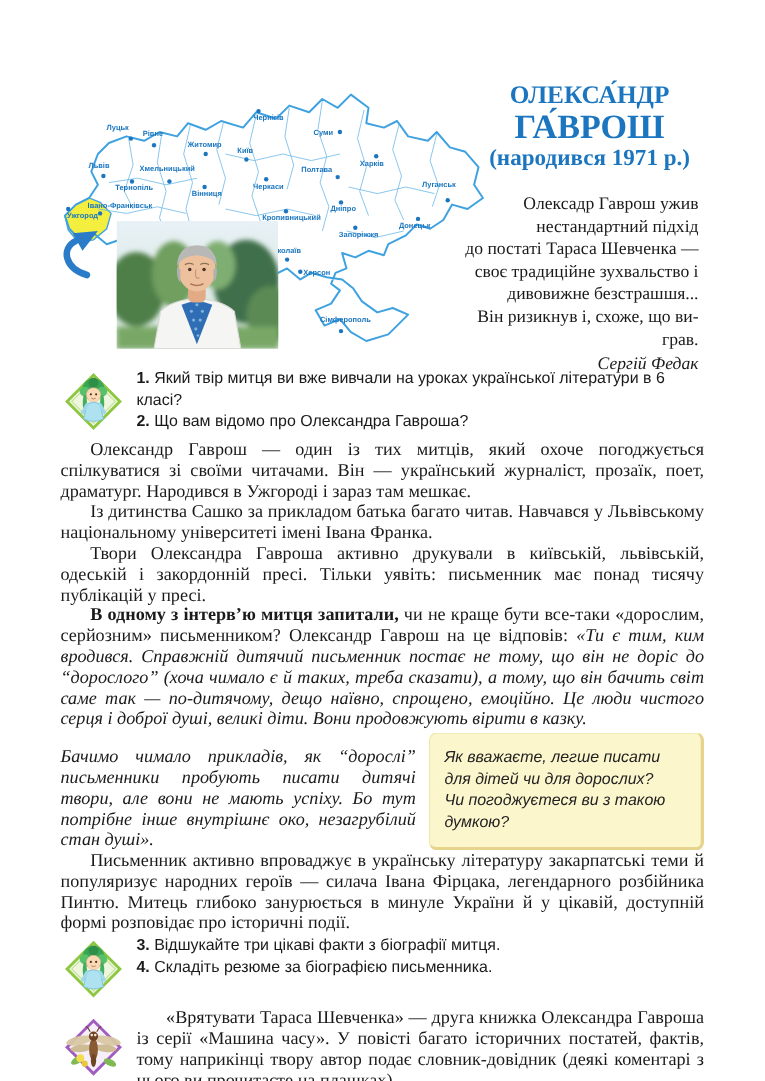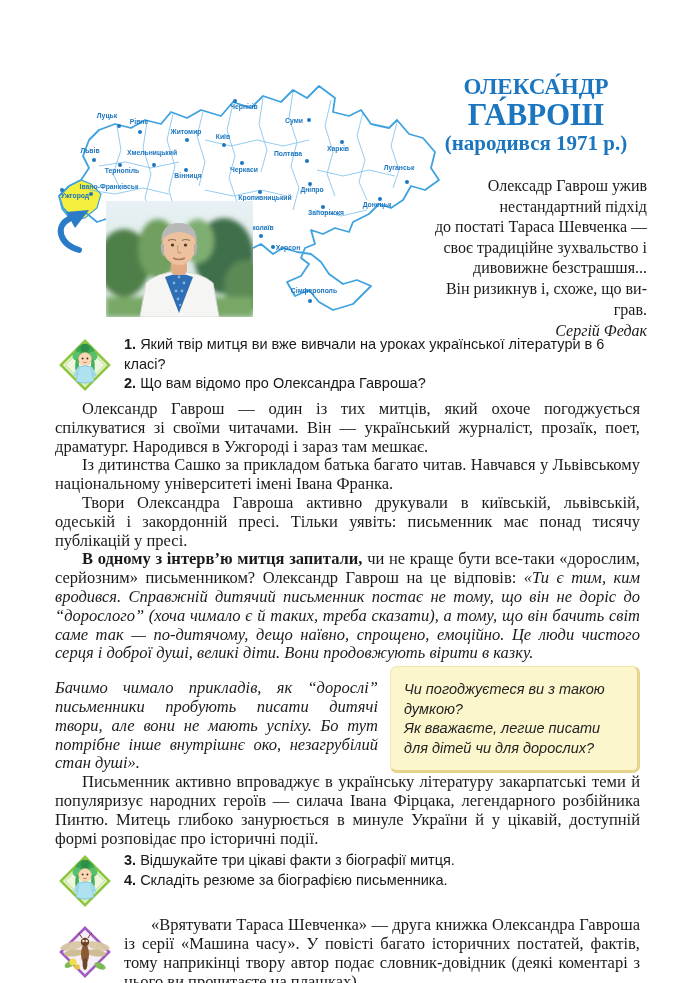--- a/index.html
+++ b/index.html
@@ -12,21 +12,21 @@
   .map-wrap{position:absolute;left:55px;top:70px;width:390px;height:258px;}
   .photo{position:absolute;left:106px;top:201px;width:147px;height:116px;}
   .title-block{
     position:absolute;top:73px;right:28px;width:262px;text-align:center;
     color:#1b76bf;font-weight:bold;
   }
   .title-block .t1{font-size:23px;line-height:28px;}
   .title-block .t2{font-size:31px;line-height:28px;}
   .title-block .t3{font-size:21px;line-height:27px;margin-top:1px;}
   .epigraph{
-    position:absolute;top:176px;right:48px;width:300px;text-align:right;
+    position:absolute;top:176px;right:60px;width:300px;text-align:right;
     font-size:16px;line-height:20.6px;
   }
   .epigraph .author{font-style:italic;margin-top:1px;}
   
   .content{margin:0 55px;width:585px;}
   .para{
     font-size:16.5px;line-height:18.8px;text-align:justify;
     text-indent:27px;margin:0;
   }
   .noindent{text-indent:0;}
@@ -245,22 +245,22 @@
 
   <p class="para">Олександр Гаврош — один із тих митців, який охоче погоджується спілкуватися зі своїми читачами. Він — український журналіст, прозаїк, поет, драматург. Народився в Ужгороді і зараз там мешкає.</p>
   <p class="para">Із дитинства Сашко за прикладом батька багато читав. Навчався у Львівському національному університеті імені Івана Франка.</p>
   <p class="para">Твори Олександра Гавроша активно друкували в київській, львівській, одеській і закордонній пресі. Тільки уявіть: письменник має понад тисячу публікацій у пресі.</p>
 
   <p class="para"><span class="lead-b">В одному з інтерв’ю митця запитали,</span><span> чи не краще бути все-таки «дорослим, серйозним» письменником? Олександр Гаврош на це відповів: </span><span class="quote-i">«Ти є тим, ким вродився. Справжній дитячий письменник постає не тому, що він не доріс до “дорослого” (хоча чимало є й таких, треба сказати), а тому, що він бачить світ саме так — по-дитячому, дещо наївно, спрощено, емоційно. Це люди чистого серця і доброї душі, великі діти. Вони продовжують вірити в казку.</span></p>
 
   <div class="wrap-row">
     <p class="para noindent wrap-left quote-i">Бачимо чимало прикладів, як “дорослі” письменники пробують писати дитячі твори, але вони не мають успіху. Бо тут потрібне інше внутрішнє око, незагрубілий стан душі».</p>
     <div class="note-box">
+      <div>Як вважаєте, легше писати для дітей чи для дорослих?</div>
       <div>Чи погоджуєтеся ви з такою думкою?</div>
-      <div>Як вважаєте, легше писати для дітей чи для дорослих?</div>
     </div>
   </div>
 
   <p class="para">Письменник активно впроваджує в українську літературу закарпатські теми й популяризує народних героїв — силача Івана Фірцака, легендарного розбійника Пинтю. Митець глибоко занурюється в минуле України й у цікавій, доступній формі розповідає про історичні події.</p>
 
   <div class="qblock">
     <svg class="qicon" viewBox="0 0 60 60">
       <rect x="13" y="13" width="34" height="34" transform="rotate(45 30 30)" fill="#eef6de" stroke="#8dc63f" stroke-width="2.6"></rect>
       <rect x="16" y="16" width="28" height="28" transform="rotate(45 30 30)" fill="none" stroke="#c4e29a" stroke-width="1"></rect>
       <circle cx="30" cy="19" r="10" fill="#3aa655"></circle>

